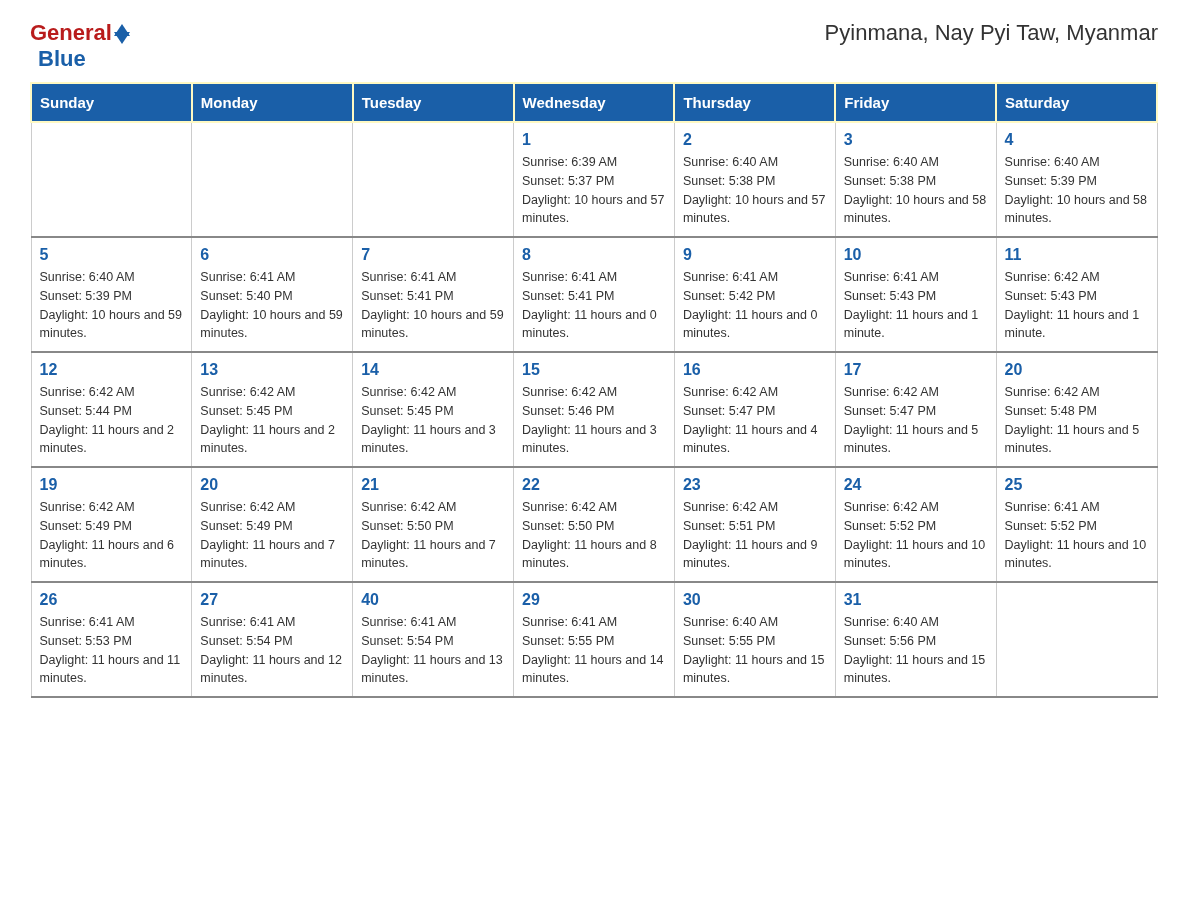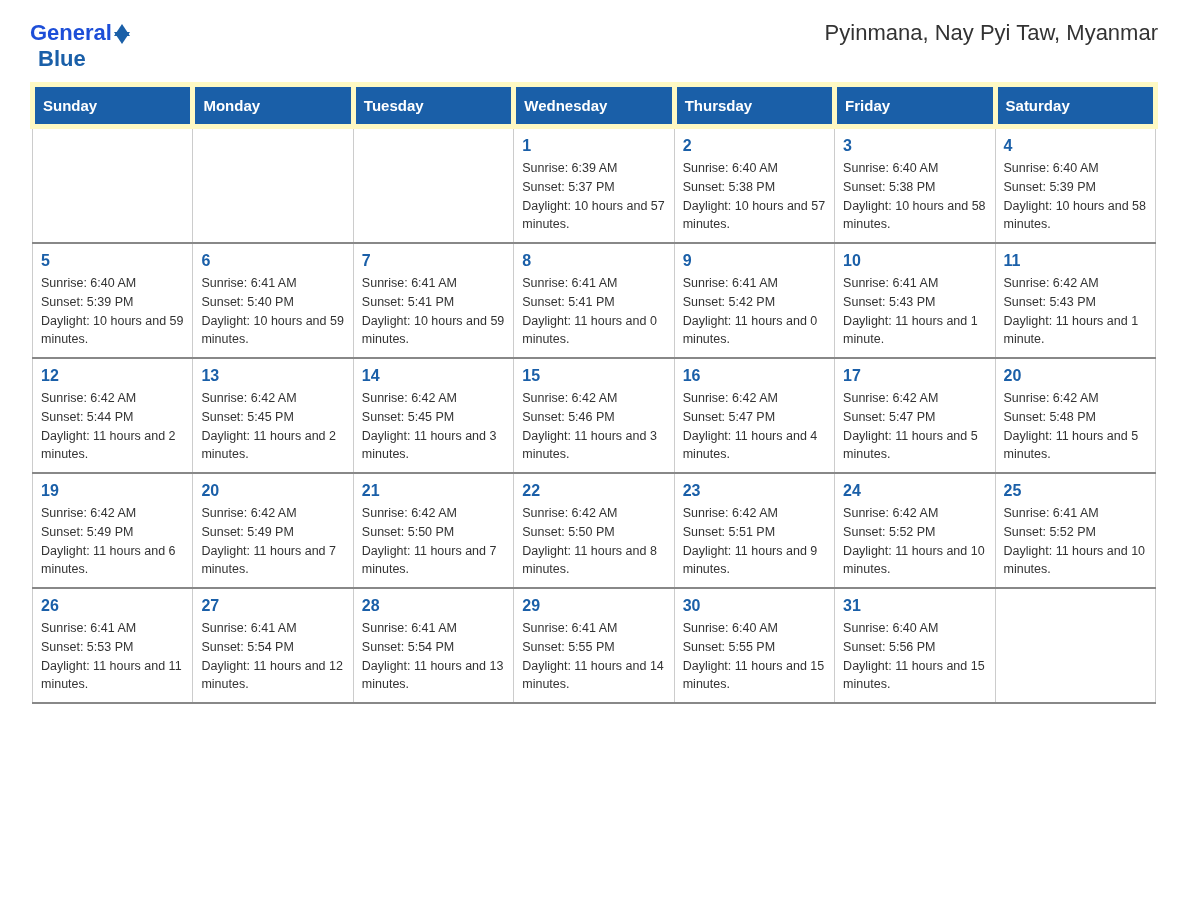--- a/index.html
+++ b/index.html
@@ -18,21 +18,21 @@
       margin-bottom: 10px;
     }
     .logo {
       display: flex;
       align-items: center;
       gap: 4px;
     }
     .logo-text-general {
       font-size: 22px;
       font-weight: bold;
-      color: #1d4ed8;
+      color: #b91c1c;
     }
     .logo-text-blue {
       font-size: 22px;
       font-weight: bold;
       color: #1a5fa8;
     }
     .title-block {
       text-align: right;
     }
     .title-block h1 {
@@ -52,21 +52,21 @@
     }
     .calendar thead tr {
       background-color: #1a5fa8;
       color: #fff;
     }
     .calendar thead th {
       padding: 10px 8px;
       text-align: left;
       font-size: 15px;
       font-weight: bold;
-      border: 5px solid #fef9c3;
+      border: 2px solid #fef9c3;
     }
     .calendar tbody tr {
       vertical-align: top;
       border-bottom: 2px solid #888;
     }
     .calendar tbody td {
       padding: 8px;
       border: 1px solid #ccc;
       width: 14.28%;
       min-height: 110px;
@@ -291,21 +291,21 @@
 Sunset: 5:53 PM
 Daylight: 11 hours and 11 minutes.</div>
         </td>
         <td>
           <span class="day-number">27</span>
           <div class="day-info" style="white-space: pre-line;">Sunrise: 6:41 AM
 Sunset: 5:54 PM
 Daylight: 11 hours and 12 minutes.</div>
         </td>
         <td>
-          <span class="day-number">28</span>
+          <span class="day-number">40</span>
           <div class="day-info" style="white-space: pre-line;">Sunrise: 6:41 AM
 Sunset: 5:54 PM
 Daylight: 11 hours and 13 minutes.</div>
         </td>
         <td>
           <span class="day-number">29</span>
           <div class="day-info" style="white-space: pre-line;">Sunrise: 6:41 AM
 Sunset: 5:55 PM
 Daylight: 11 hours and 14 minutes.</div>
         </td>

